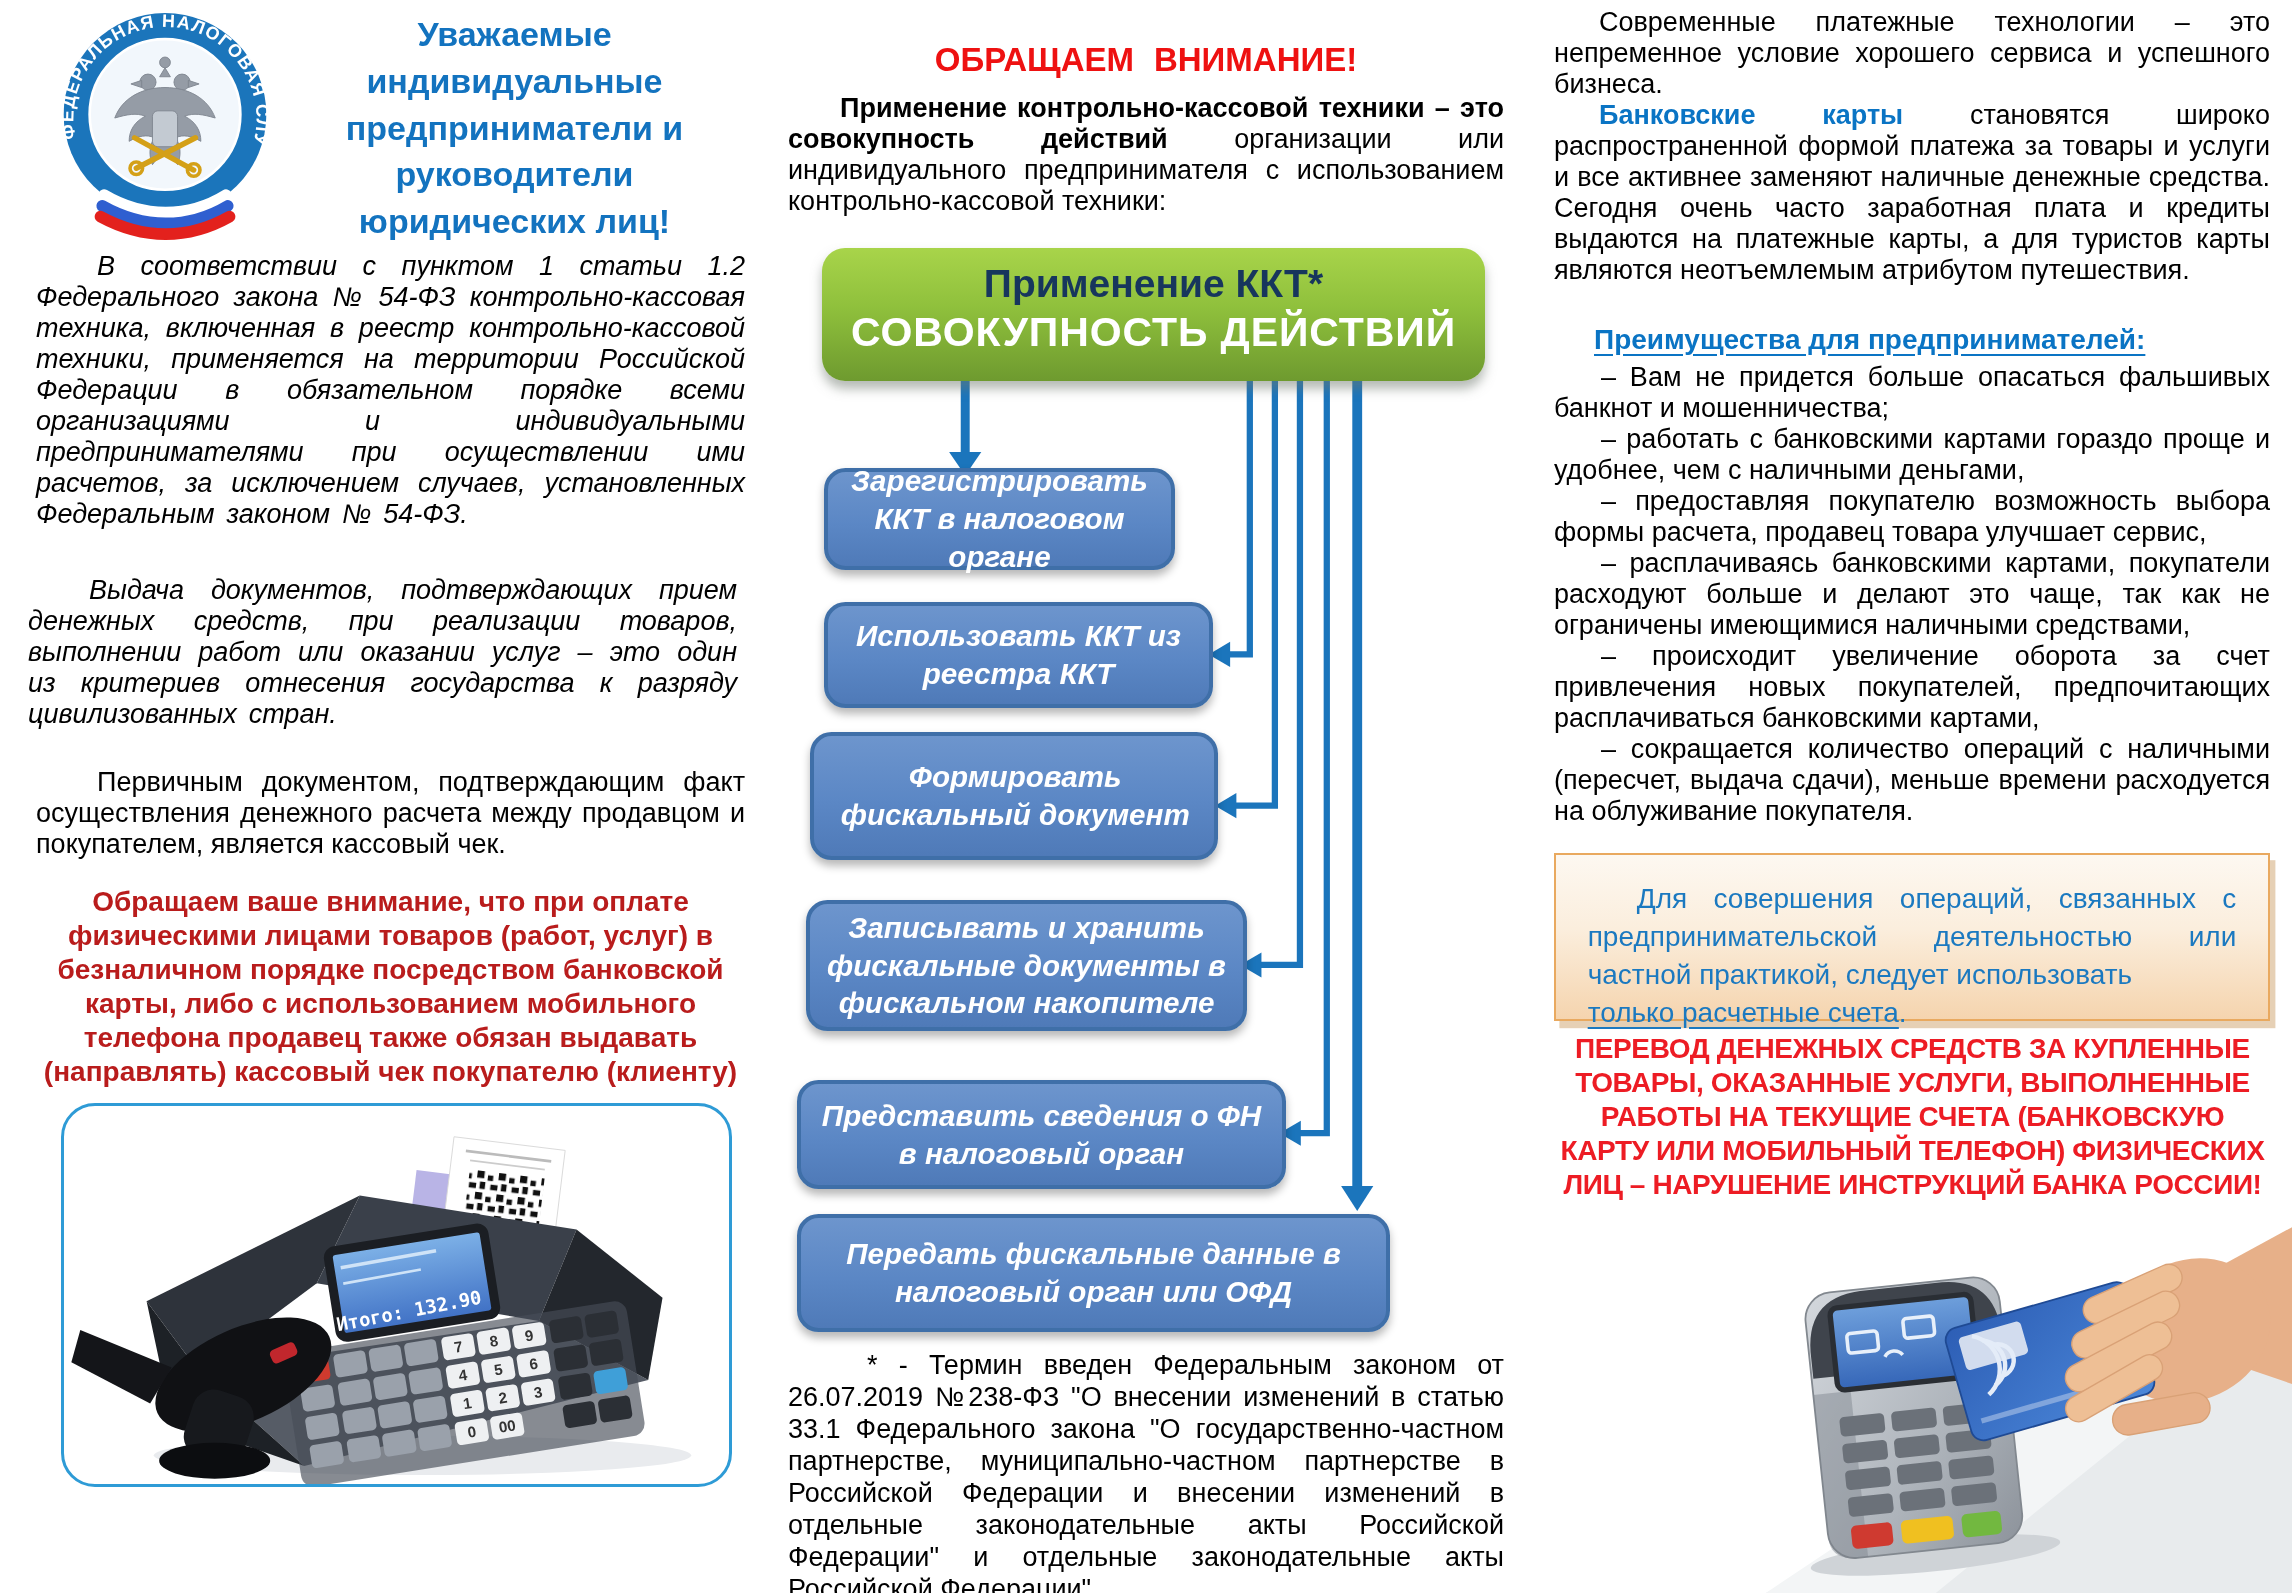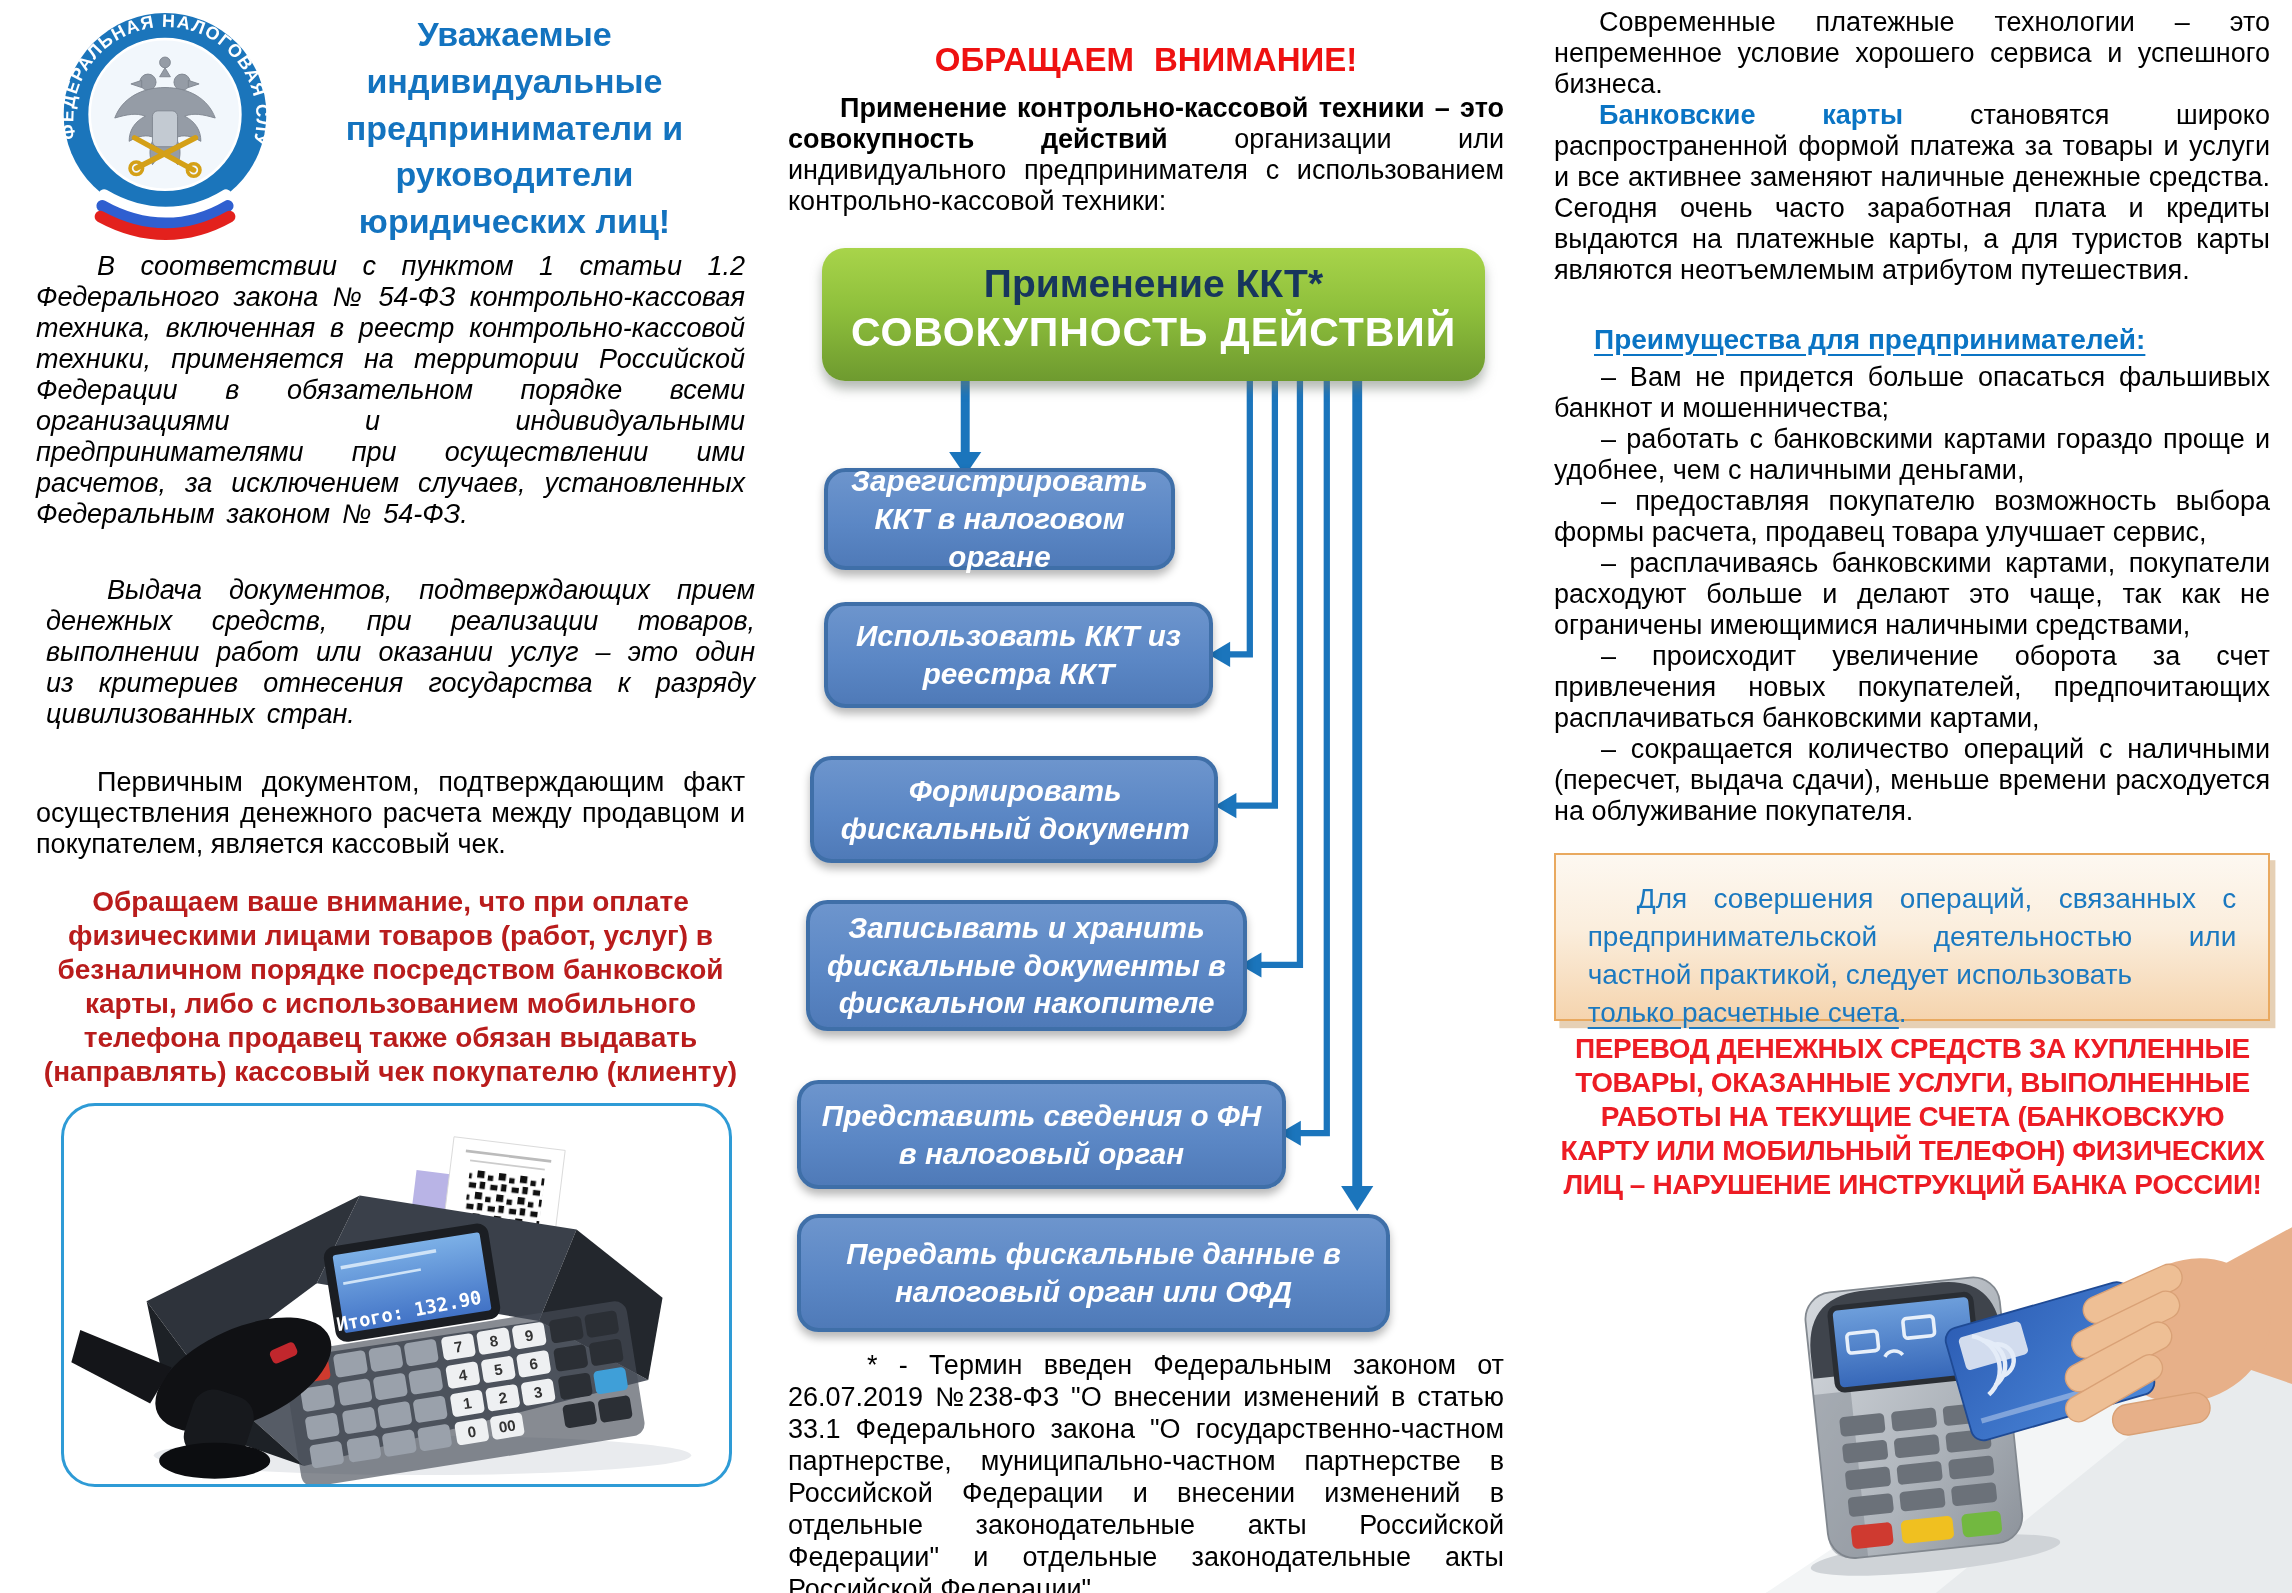--- a/index.html
+++ b/index.html
@@ -84,21 +84,21 @@
     </svg>
   </div>
 
   <div class="abs" style="left:285px;top:10.7px;width:459px;">
     <p class="left-heading">Уважаемые индивидуальные предприниматели и руководители юридических лиц!</p>
   </div>
 
   <div class="abs" style="left:36px;top:251px;width:709px;">
     <p class="body-p it ws ind">В соответствии с пунктом 1 статьи 1.2 Федерального закона № 54-ФЗ контрольно-кассовая техника, включенная в реестр контрольно-кассовой техники, применяется на территории Российской Федерации в обязательном порядке всеми организациями и индивидуальными предпринимателями при осуществлении ими расчетов, за исключением случаев, установленных Федеральным законом № 54-ФЗ.</p>
   </div>
-  <div class="abs" style="left:46px;top:575px;width:709px;">
+  <div class="abs" style="left:28px;top:575px;width:709px;">
     <p class="body-p it ws ind">Выдача документов, подтверждающих прием денежных средств, при реализации товаров, выполнении работ или оказании услуг – это один из критериев отнесения государства к разряду цивилизованных стран.</p>
   </div>
   <div class="abs" style="left:36px;top:767px;width:709px;">
     <p class="body-p ind">Первичным документом, подтверждающим факт осуществления денежного расчета между продавцом и покупателем, является кассовый чек.</p>
   </div>
   <div class="abs" style="left:36px;top:885px;width:709px;">
     <p class="blue-notice">Обращаем ваше внимание, что при оплате физическими лицами товаров (работ, услуг) в безналичном порядке посредством банковской карты, либо с использованием мобильного телефона продавец также обязан выдавать (направлять) кассовый чек покупателю (клиенту)</p>
   </div>
 
   <div class="abs photo-frame" style="left:61px;top:1103px;width:665px;height:378px;">
@@ -241,21 +241,21 @@
       </g>
     </svg>
 
     <div class="green-box">
       <div class="green-l1">Применение ККТ*</div>
       <div class="green-l2">СОВОКУПНОСТЬ ДЕЙСТВИЙ</div>
     </div>
 
     <div class="step" style="left:36px;top:224px;width:351px;height:102px;">Зарегистрировать ККТ в налоговом органе</div>
     <div class="step" style="left:36px;top:358px;width:389px;height:106px;">Использовать ККТ из реестра ККТ</div>
-    <div class="step" style="left:22.4px;top:512px;width:408px;height:107px;padding-left:16px;">Формировать фискальный документ</div>
+    <div class="step" style="left:22.4px;top:488px;width:408px;height:128px;padding-left:16px;">Формировать фискальный документ</div>
     <div class="step" style="left:18px;top:656px;width:441px;height:131px;">Записывать и хранить фискальные документы в фискальном накопителе</div>
     <div class="step" style="left:9px;top:836px;width:489px;height:109px;">Представить сведения о ФН в налоговый орган</div>
     <div class="step" style="left:9px;top:970px;width:593px;height:118px;">Передать фискальные данные в налоговый орган или ОФД</div>
   </div>
 
   <div class="abs" style="left:788px;top:1349px;width:716px;">
     <p class="footnote">*  - Термин введен Федеральным законом от 26.07.2019 №238-ФЗ "О внесении изменений в статью 33.1 Федерального закона "О государственно-частном партнерстве, муниципально-частном партнерстве в Российской Федерации и внесении изменений в отдельные законодательные акты Российской Федерации" и отдельные законодательные акты Российской Федерации".</p>
   </div>
 
   <div class="abs" style="left:1554px;top:7.2px;width:716px;">

